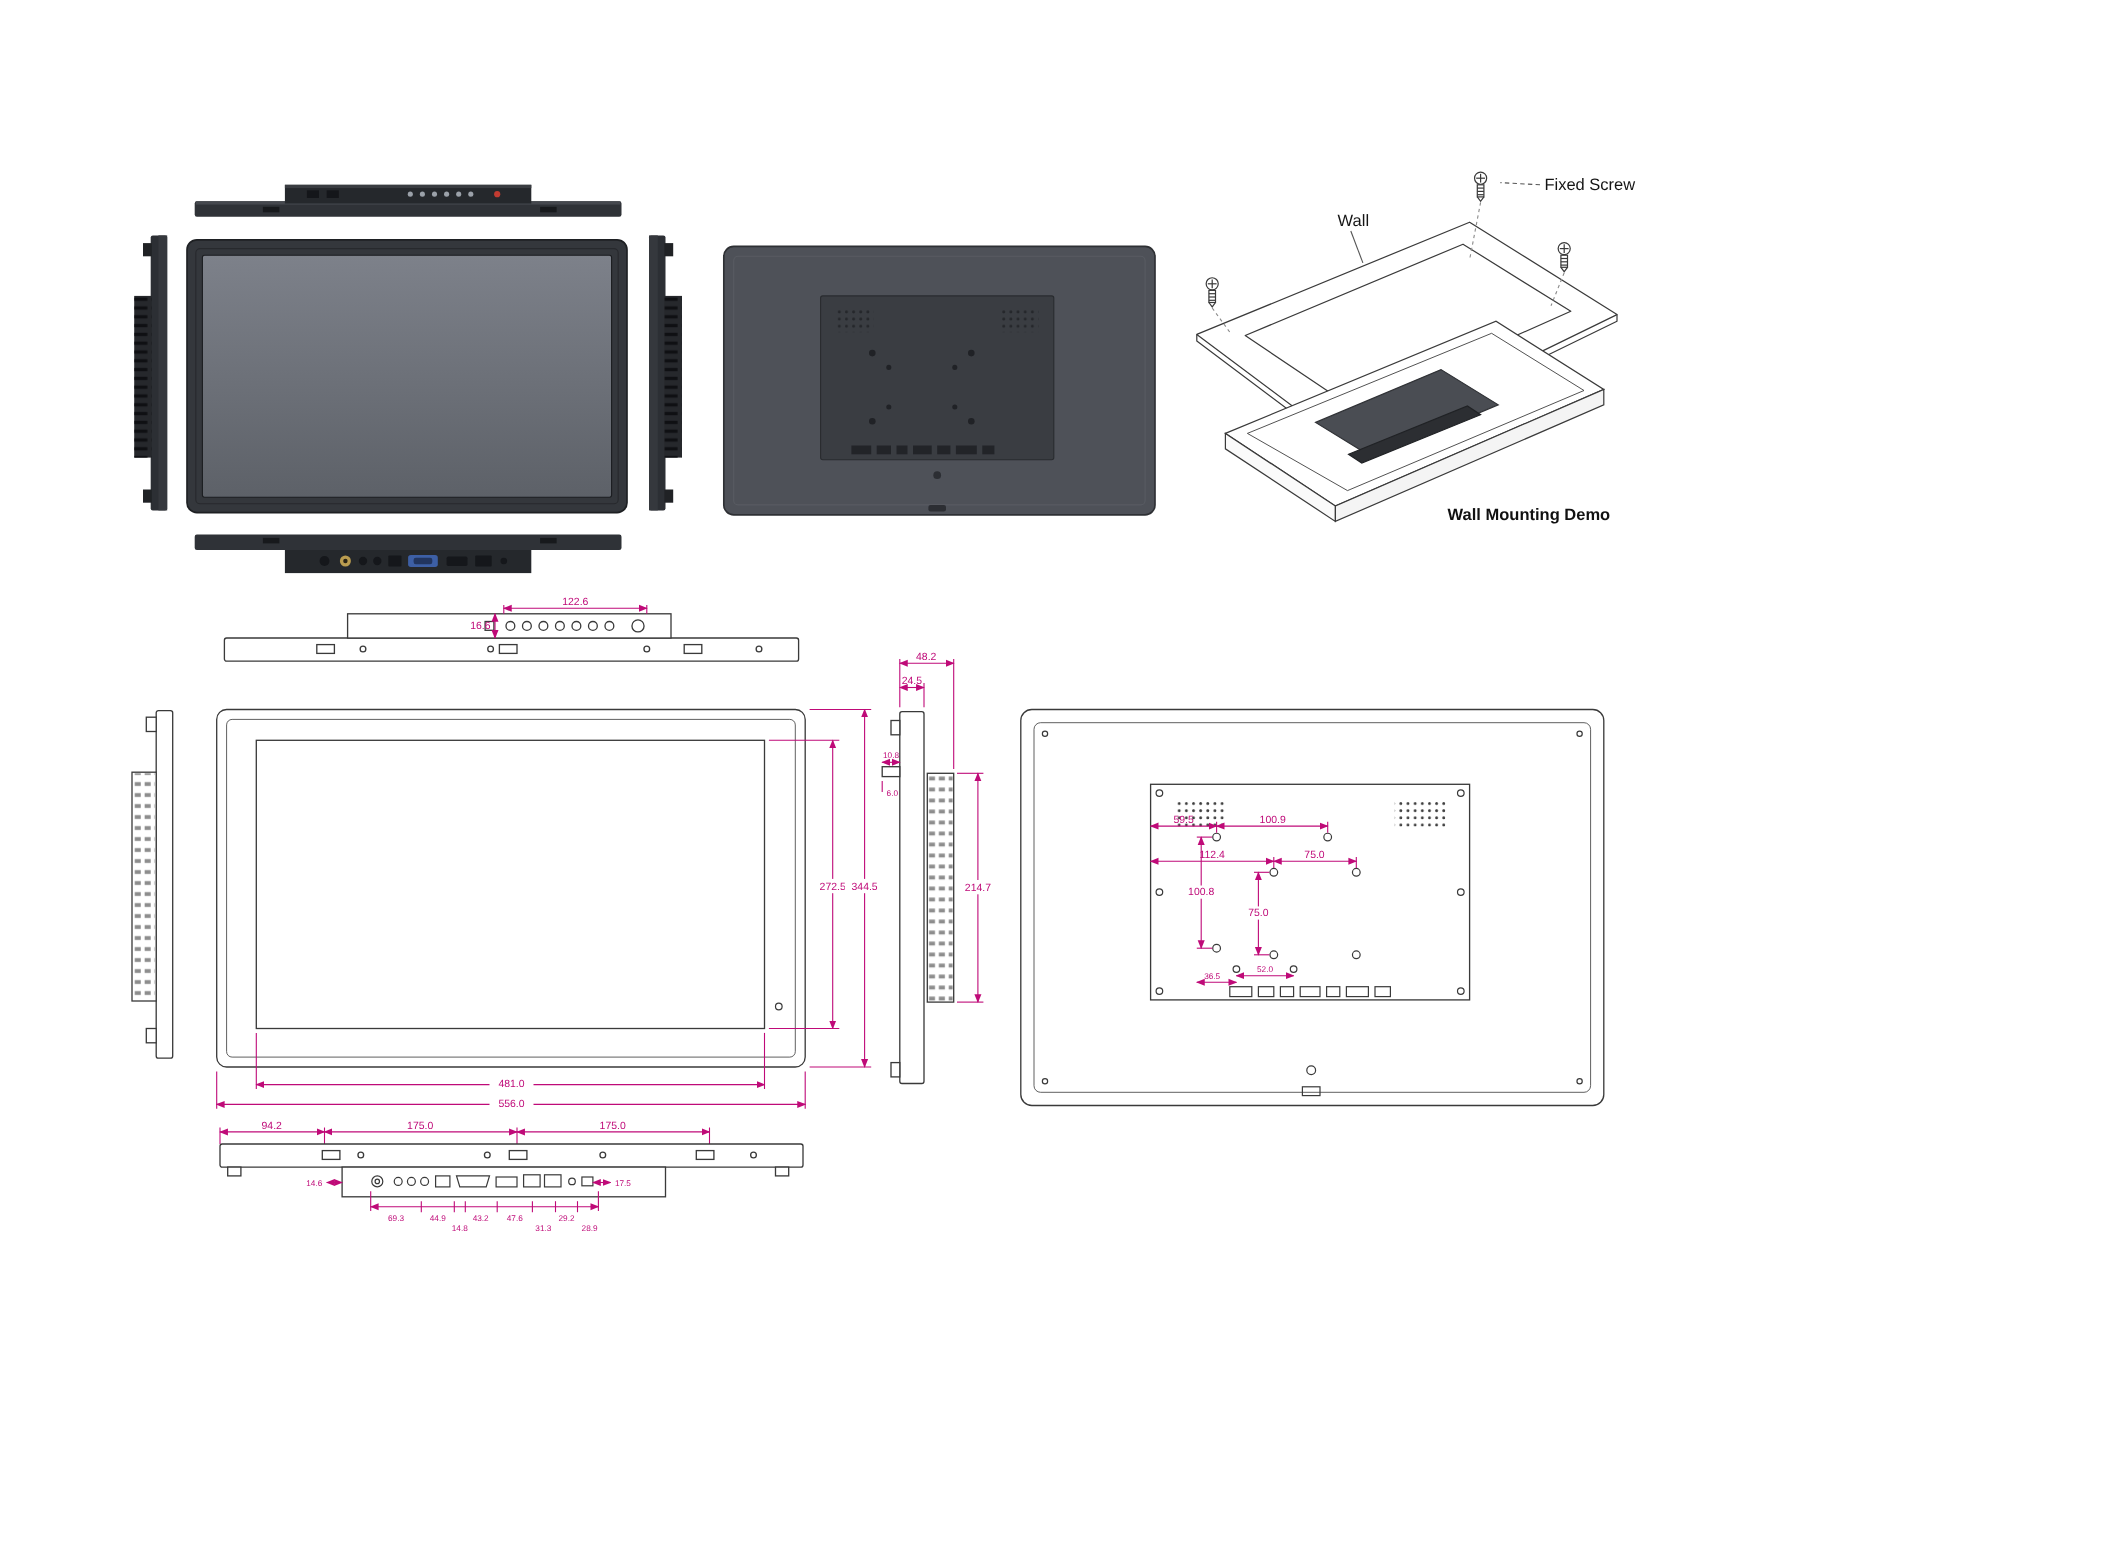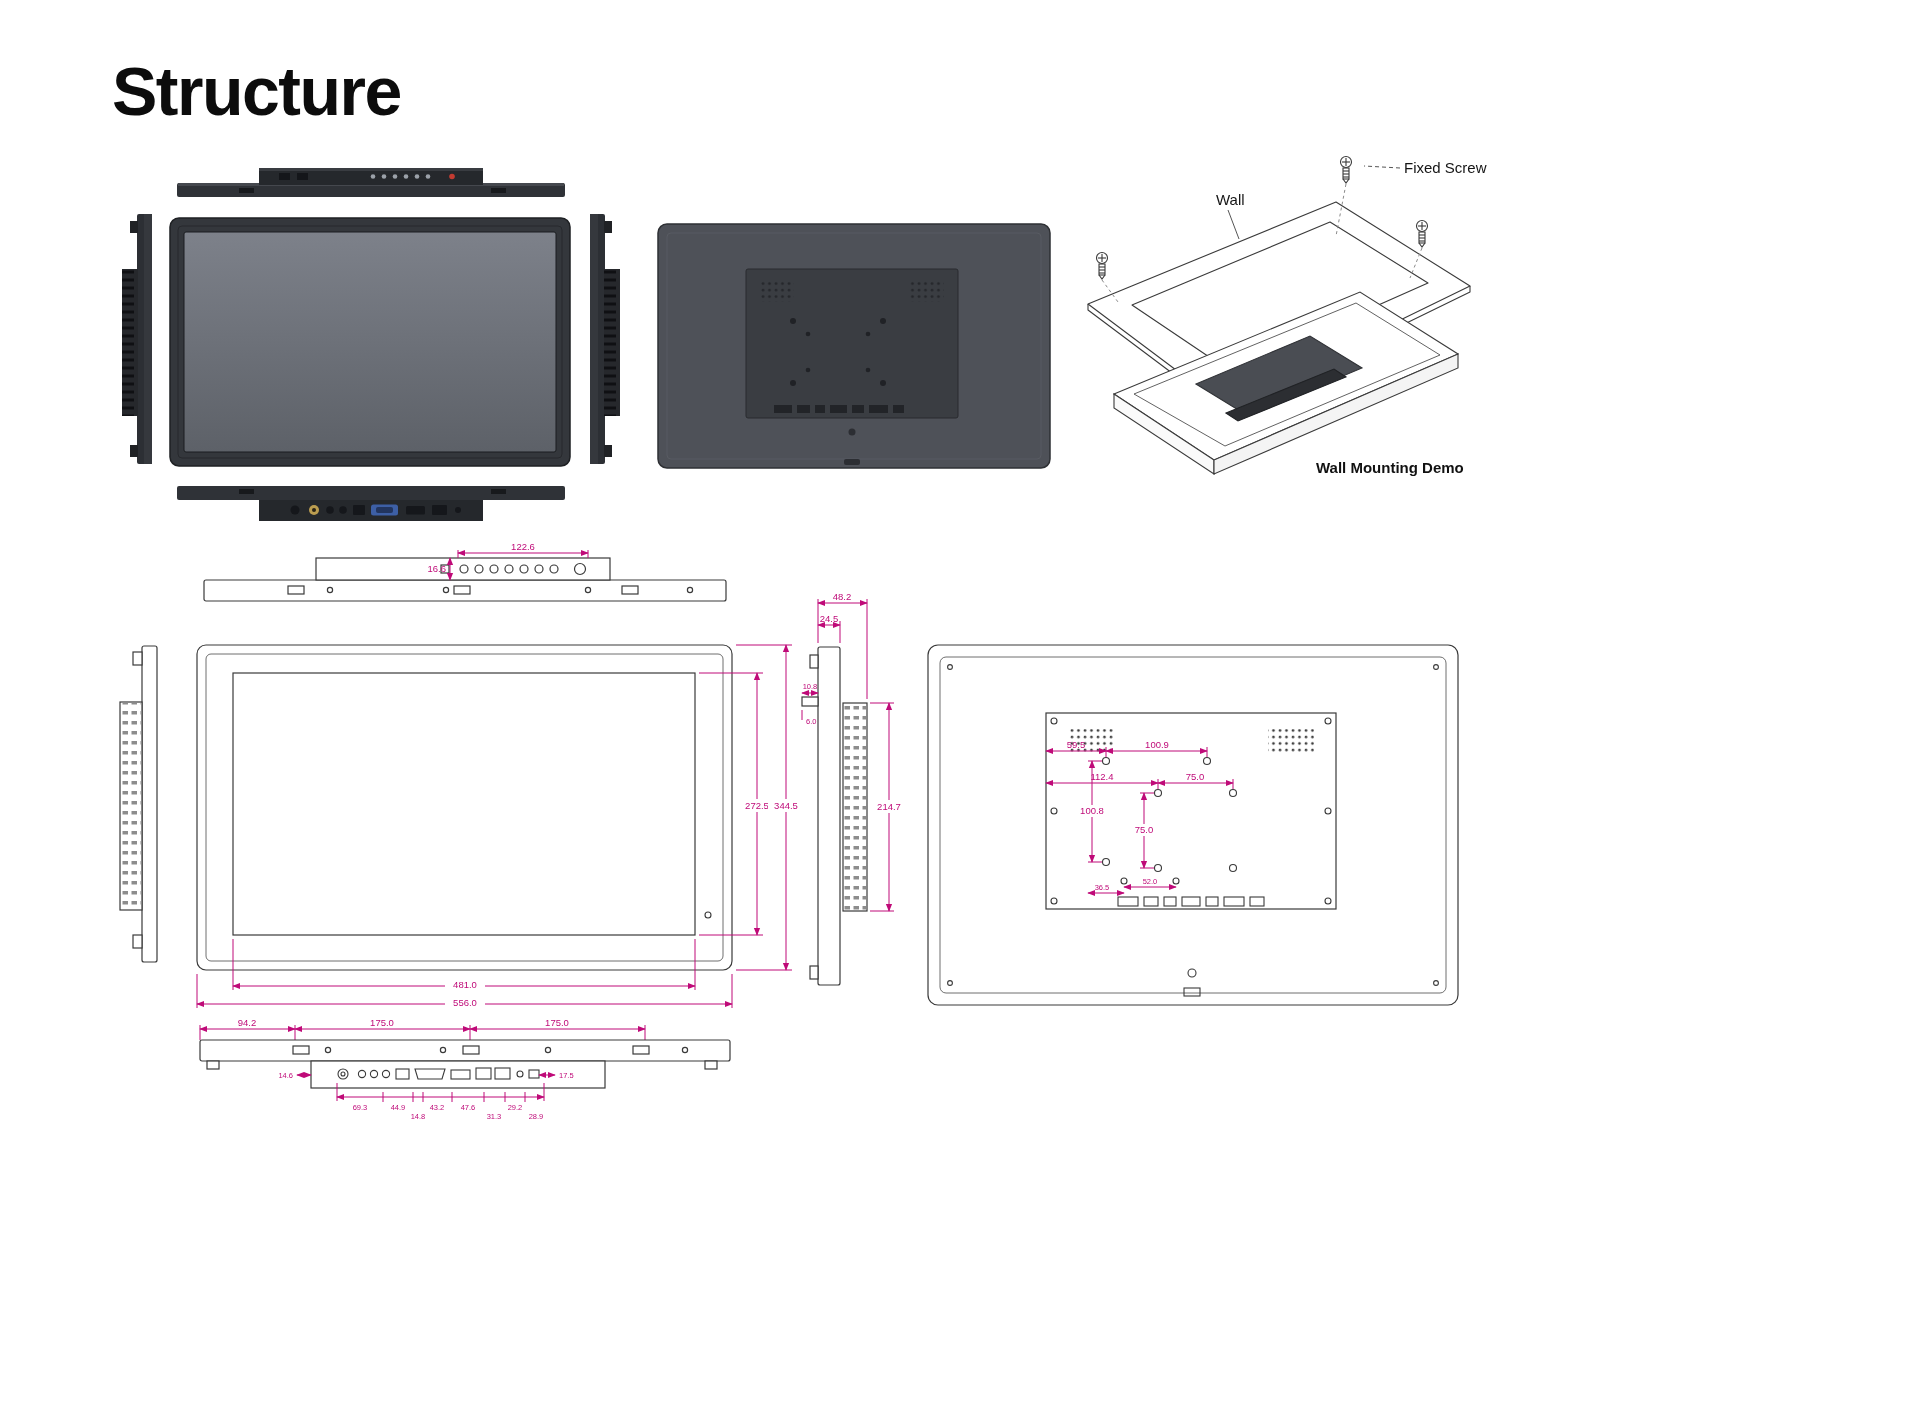--- a/index.html
+++ b/index.html
@@ -14,21 +14,20 @@
   svg text.dim{font-size:9.5px;fill:#bf0a78;font-family:"Liberation Sans",sans-serif}
   svg text.dims{font-size:7.5px;fill:#bf0a78;font-family:"Liberation Sans",sans-serif}
   svg text.lbl{font-size:15px;fill:#151515;font-family:"Liberation Sans",sans-serif}
   svg text.cap{font-size:15px;fill:#111;font-weight:600;font-family:"Liberation Sans",sans-serif}
 </style>
 </head>
 <body>
 
 <div id="canvas">
 
-  <div id="page-title">Structure</div>
 
   <svg class="abs" style="left:175px;top:163px" width="392" height="44" viewBox="0 0 392 44">
     <g>
       <rect x="2" y="20" width="388" height="14" rx="2" fill="#2f3237"></rect>
       <rect x="3" y="20" width="386" height="3" fill="#45484e"></rect>
       <rect x="64" y="25" width="15" height="5" fill="#17191c"></rect>
       <rect x="316" y="25" width="15" height="5" fill="#17191c"></rect>
       <rect x="84" y="5" width="224" height="17" fill="#25282c"></rect>
       <rect x="84" y="5" width="224" height="3" fill="#393c41"></rect>
     </g>

